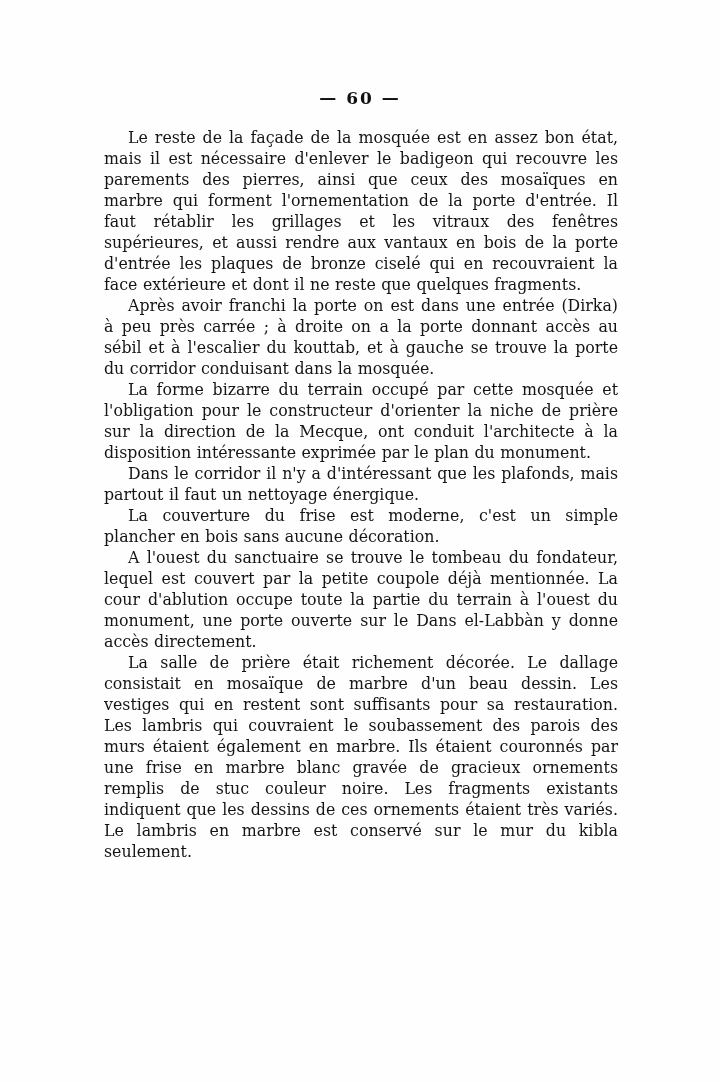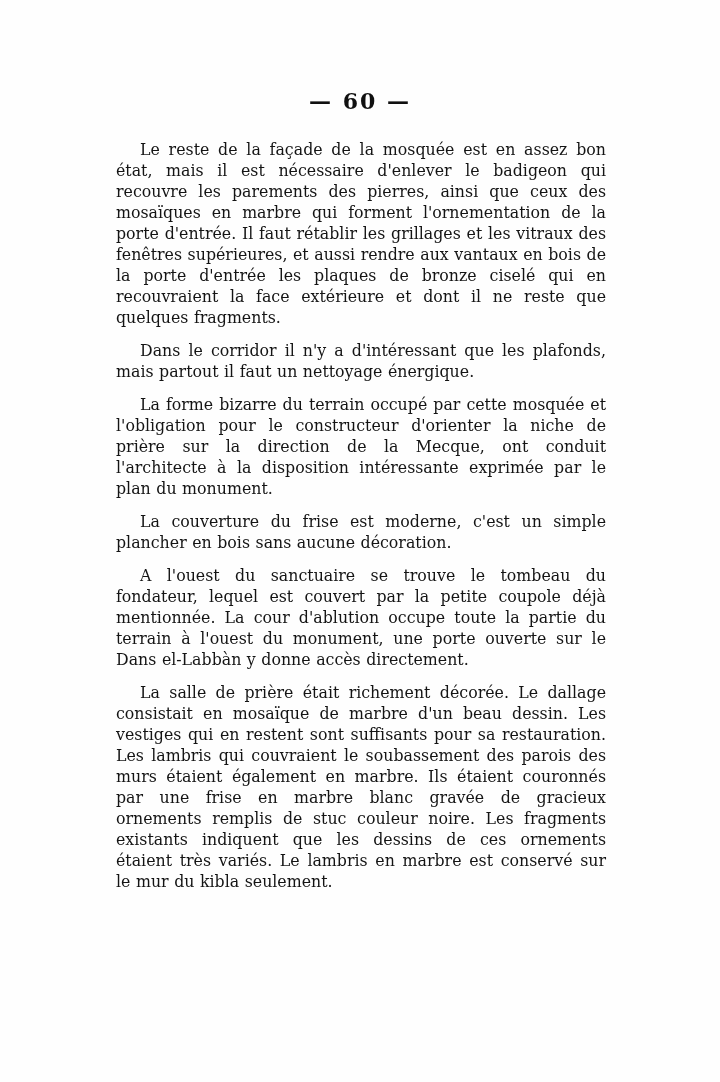--- a/index.html
+++ b/index.html
@@ -19,52 +19,53 @@
     position: absolute;
     inset: 0;
     background: #fefefe;
   }
   .page-number {
     position: absolute;
     top: 88px;
     left: 0;
     width: 720px;
     text-align: center;
-    font-size: 22px;
+    font-size: 17px;
     font-weight: bold;
     letter-spacing: 2px;
     color: #101010;
   }
   .text-block {
     position: absolute;
     top: 127px;
     left: 104px;
     width: 514px;
   }
   .text-block p {
-    margin: 12px;
+    margin: 0;
     padding: 0;
     font-size: 15.8px;
     line-height: 21px;
     text-align: justify;
     text-indent: 24px;
     font-weight: normal;
     color: #141414;
     word-spacing: 0.5px;
   }
 </style>
 </head>
 <body>
 
 <div class="scan-page">
 
   <div class="page-number">— 60 —</div>
 
   <div class="text-block">
     <p>Le reste de la façade de la mosquée est en assez bon état, mais il est nécessaire d'enlever le badigeon qui recouvre les parements des pierres, ainsi que ceux des mosaïques en marbre qui forment l'ornementation de la porte d'entrée. Il faut rétablir les grillages et les vitraux des fenêtres supérieures, et aussi rendre aux vantaux en bois de la porte d'entrée les plaques de bronze ciselé qui en recouvraient la face extérieure et dont il ne reste que quelques fragments.</p>
+    <p>Après avoir franchi la porte on est dans une entrée (Dirka) à peu près carrée ; à droite on a la porte donnant accès au sébil et à l'escalier du kouttab, et à gauche se trouve la porte du corridor conduisant dans la mosquée.</p>
+    <p>La forme bizarre du terrain occupé par cette mosquée et l'obligation pour le constructeur d'orienter la niche de prière sur la direction de la Mecque, ont conduit l'architecte à la disposition intéressante exprimée par le plan du monument.</p>
     <p>Dans le corridor il n'y a d'intéressant que les plafonds, mais partout il faut un nettoyage énergique.</p>
-    <p>La forme bizarre du terrain occupé par cette mosquée et l'obligation pour le constructeur d'orienter la niche de prière sur la direction de la Mecque, ont conduit l'architecte à la disposition intéressante exprimée par le plan du monument.</p>
     <p>La couverture du frise est moderne, c'est un simple plancher en bois sans aucune décoration.</p>
     <p>A l'ouest du sanctuaire se trouve le tombeau du fondateur, lequel est couvert par la petite coupole déjà mentionnée. La cour d'ablution occupe toute la partie du terrain à l'ouest du monument, une porte ouverte sur le Dans el-Labbàn y donne accès directement.</p>
     <p>La salle de prière était richement décorée. Le dallage consistait en mosaïque de marbre d'un beau dessin. Les vestiges qui en restent sont suffisants pour sa restauration. Les lambris qui couvraient le soubassement des parois des murs étaient également en marbre. Ils étaient couronnés par une frise en marbre blanc gravée de gracieux ornements remplis de stuc couleur noire. Les fragments existants indiquent que les dessins de ces ornements étaient très variés. Le lambris en marbre est conservé sur le mur du kibla seulement.</p>
   </div>
 
 </div>
 
 </body></html>

